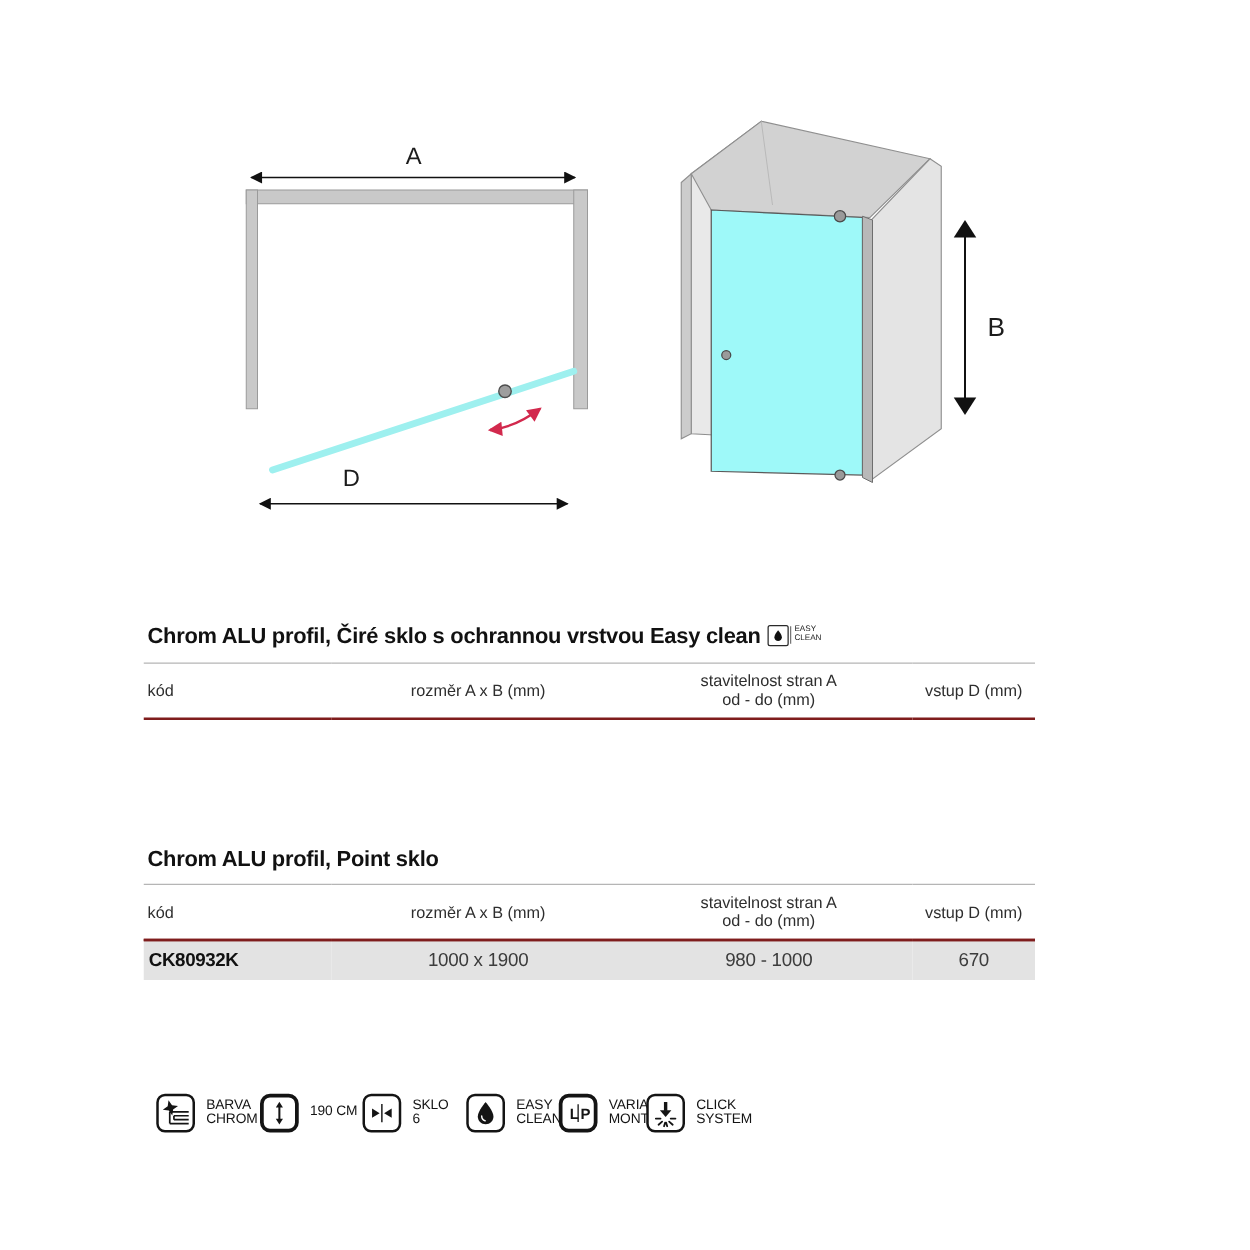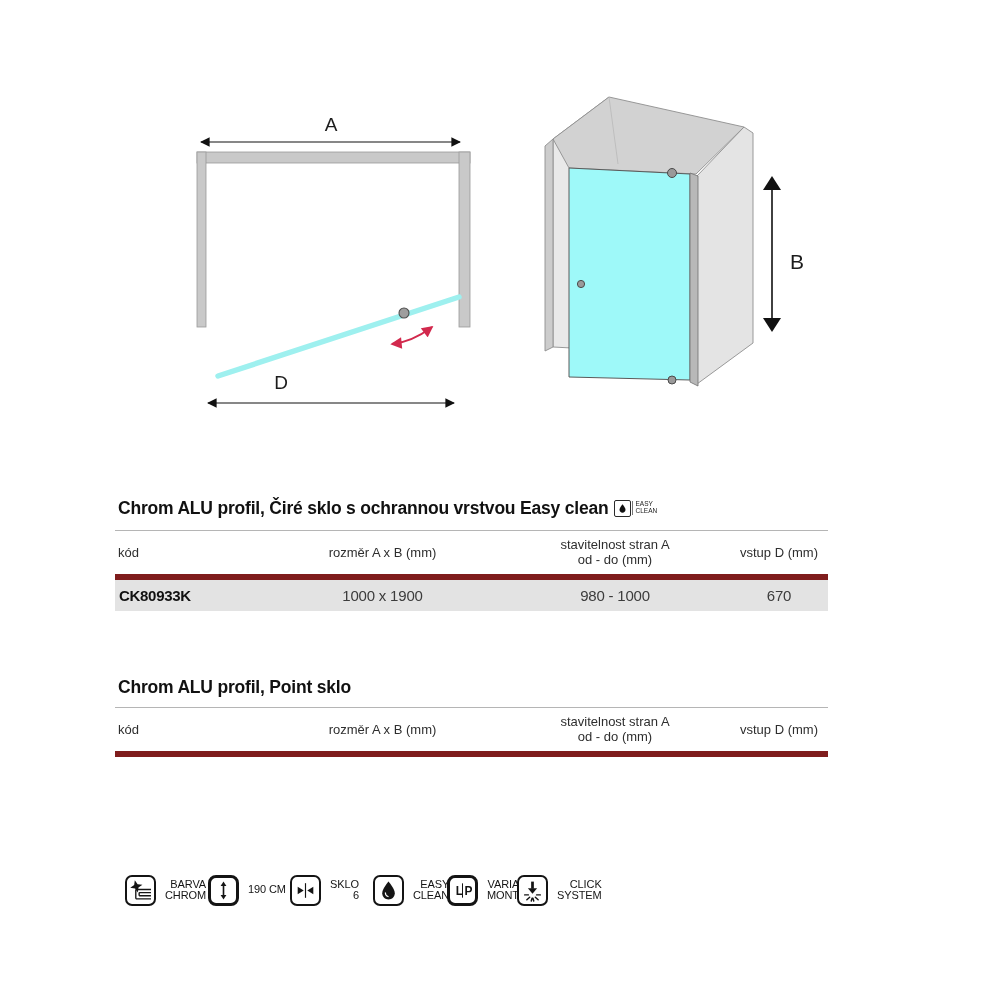--- a/index.html
+++ b/index.html
@@ -28,42 +28,42 @@
   .ec-badge .ec-text{
     font-size:6.5px;line-height:6.8px;letter-spacing:0;color:#222;
     padding-left:3px;margin-left:1px;border-left:1px solid #777;white-space:pre-line;
   }
 
   
   .spec{border-collapse:collapse;table-layout:fixed;width:713px;position:absolute;left:115px}
   #table-1{top:530px}
   #table-2{top:707px}
   .spec col.c1{width:150px}.spec col.c2{width:235px}.spec col.c3{width:230px}.spec col.c4{width:98px}
-  .spec thead tr{border-top:1px solid #b5b5b5;border-bottom:6px solid #7f1d1d}
+  .spec thead tr{border-top:1px solid #b5b5b5;border-bottom:2px solid #7f1d1d}
   .spec th{
     font-weight:400;font-size:13px;color:#2e2e2e;line-height:1.18;
     padding:6px 0 6px;text-align:center;vertical-align:middle;
   }
   .spec th.h-code{text-align:left;padding-left:3px}
   .spec td{
     height:31px;padding:0;font-size:15px;color:#3c3c3c;text-align:center;vertical-align:middle;
     letter-spacing:-0.2px;
   }
   .spec td.code{text-align:left;padding-left:4px;font-weight:700;font-size:15px;color:#111;letter-spacing:-0.3px}
   .spec tbody tr.shade{background:#e3e3e3}
 
   
   .foot-group{position:absolute;top:872px;display:flex;align-items:center;gap:9px;height:36px}
   .icon-box{
     width:31px;height:31px;box-sizing:border-box;border:2.2px solid #141414;border-radius:7px;
     display:flex;align-items:center;justify-content:center;background:#fff;flex:0 0 auto;
   }
   .icon-box.bold{border-width:3px;border-radius:8px}
   .foot-label{
-    font-size:11px;line-height:11.5px;letter-spacing:-0.1px;color:#141414;white-space:pre-line;text-align:right;
+    font-size:11px;line-height:11.5px;letter-spacing:-0.1px;color:#141414;white-space:pre-line;
   }
 
   svg{display:block}
   .lp-letter{font-family:"Liberation Sans","DejaVu Sans",sans-serif;font-weight:700;font-size:12.5px;fill:#141414}
   .dim-label{font-family:"Liberation Sans","DejaVu Sans",sans-serif;font-weight:400;fill:#1c1c1c}
 </style>
 </head>
 <body>
 
 <svg class="abs" style="left:185px;top:100px" width="305" height="320" viewBox="185 100 305 320">
@@ -124,52 +124,20 @@
       <svg width="11" height="11" viewBox="0 0 22 22">
           <path d="M11 2.5 C11 2.5 5 9.5 5 13.6 C5 17 7.7 19.5 11 19.5 C14.3 19.5 17 17 17 13.6 C17 9.5 11 2.5 11 2.5 Z" fill="#111"></path>
         </svg>
     </span>
     <span class="ec-text">EASY
 CLEAN</span>
   </span>
 </h2>
 
 <table class="spec" id="table-1">
-  <colgroup>
-      <col class="c1">
-      <col class="c2">
-      <col class="c3">
-      <col class="c4">
-    </colgroup>
-  <thead>
-    <tr>
-      <th class="h-code">kód</th>
-      <th>rozměr A x B (mm)</th>
-      <th>
-        <div>stavitelnost stran A</div>
-        <div>od - do (mm)</div>
-      </th>
-      <th>vstup D (mm)</th>
-    </tr>
-  </thead>
-  <tbody>
-    <tr class="shade">
-      <td class="code">CK80933K</td>
-      <td>1000 x 1900</td>
-      <td>980 - 1000</td>
-      <td>670</td>
-    </tr>
-  </tbody>
-</table>
-
-<h2 class="sec-heading" id="heading-2">
-  <span>Chrom ALU profil, Point sklo</span>
-</h2>
-
-<table class="spec" id="table-2">
   <colgroup>
       <col class="c1">
       <col class="c2">
       <col class="c3">
       <col class="c4">
     </colgroup>
   <thead>
     <tr>
       <th class="h-code">kód</th>
       <th>rozměr A x B (mm)</th>
@@ -177,20 +145,52 @@
         <div>stavitelnost stran A</div>
         <div>od - do (mm)</div>
       </th>
       <th>vstup D (mm)</th>
     </tr>
   </thead>
   <tbody>
   </tbody>
 </table>
 
+<h2 class="sec-heading" id="heading-2">
+  <span>Chrom ALU profil, Point sklo</span>
+</h2>
+
+<table class="spec" id="table-2">
+  <colgroup>
+      <col class="c1">
+      <col class="c2">
+      <col class="c3">
+      <col class="c4">
+    </colgroup>
+  <thead>
+    <tr>
+      <th class="h-code">kód</th>
+      <th>rozměr A x B (mm)</th>
+      <th>
+        <div>stavitelnost stran A</div>
+        <div>od - do (mm)</div>
+      </th>
+      <th>vstup D (mm)</th>
+    </tr>
+  </thead>
+  <tbody>
+    <tr class="shade">
+      <td class="code">CK80932K</td>
+      <td>1000 x 1900</td>
+      <td>980 - 1000</td>
+      <td>670</td>
+    </tr>
+  </tbody>
+</table>
+
 <div class="foot-group" style="left:125px">
   <span class="icon-box">
     <svg width="23" height="23" viewBox="0 0 22 22">
       <path d="M6.5 10 H21 M6.5 10 V19 M6.5 19 H21 M9.7 13 H21 M9.7 13 V16 M9.7 16 H21" fill="none" stroke="#141414" stroke-width="1.3"></path>
       <path d="M7 1 L8.7 5.3 L13 7 L8.7 8.7 L7 13 L5.3 8.7 L1 7 L5.3 5.3 Z" fill="#141414" transform="rotate(-14 7 7)"></path>
     </svg>
   </span>
   <span class="foot-label">BARVA
 CHROM</span>
 </div>

